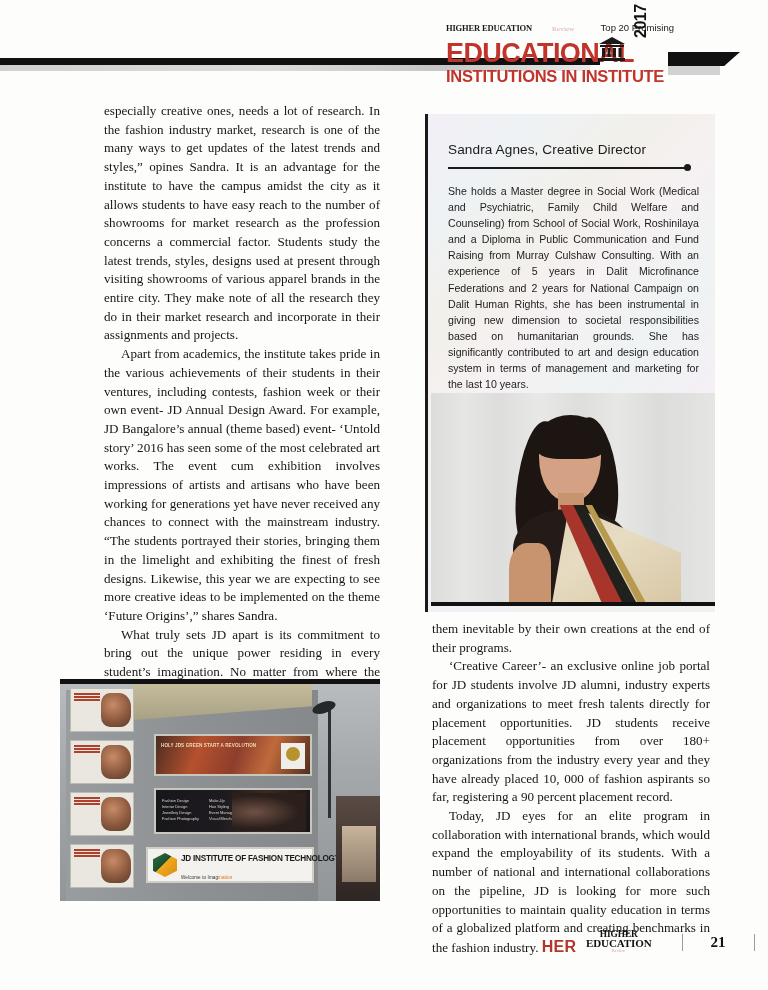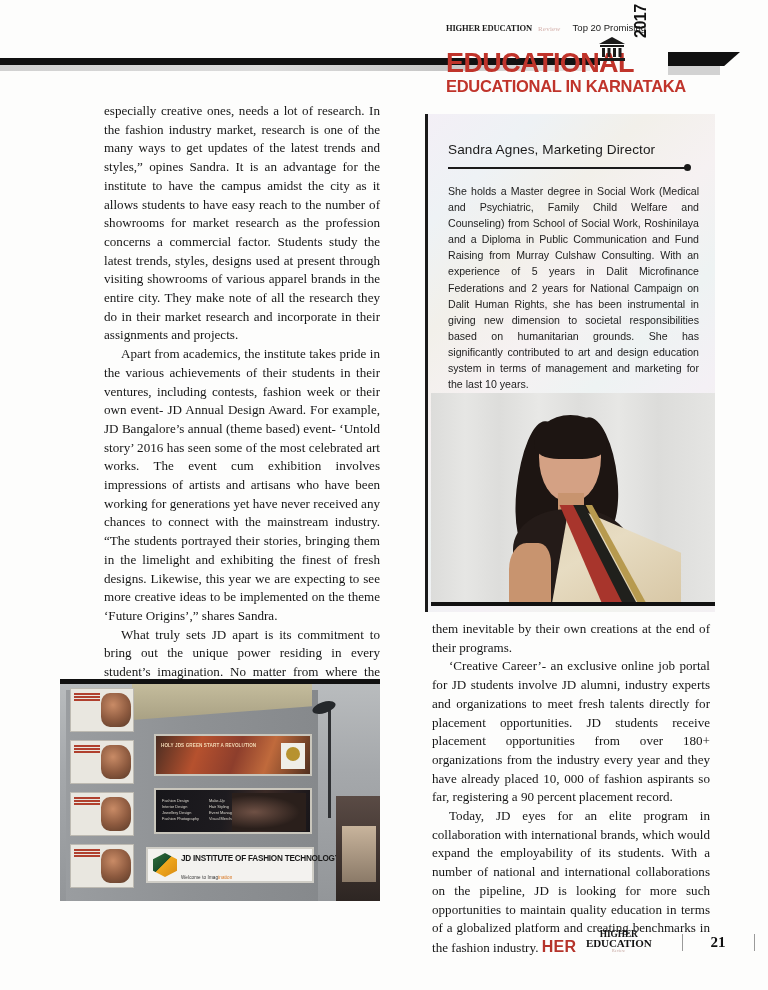--- a/index.html
+++ b/index.html
@@ -66,23 +66,23 @@
   .mast-block {
     position: absolute;
     left: 446px;
     top: 22px;
     width: 260px;
   }
 
   .mast-kicker {
     display: flex;
     align-items: baseline;
-    gap: 6px;
+    gap: 20px;
     height: 12px;
-    margin-bottom: 16px;
+    margin-bottom: 6px;
   }
   .mast-he {
     font-family: "Liberation Serif", serif;
     font-weight: bold;
     font-size: 8.5px;
     letter-spacing: -0.15px;
     color: #1a1a1a;
     white-space: nowrap;
   }
   .mast-rev {
@@ -482,21 +482,21 @@
     <div class="mast-wedge"></div>
     <div class="mast-wedge-shadow"></div>
 
     <div class="mast-block">
       <div class="mast-kicker">
         <span class="mast-he">HIGHER EDUCATION</span>
         <span class="mast-rev">Review</span>
         <span class="mast-top20">Top 20 Promising</span>
       </div>
       <div class="mast-line1">EDUCATIONAL</div>
-      <div class="mast-line2">EDUCATIONAL IN KARNATAKA</div>
+      <div class="mast-line2">INSTITUTIONS IN INSTITUTE</div>
 
       <svg class="mast-icon" viewBox="0 0 28 26">
         <polygon points="14,1 27,8 1,8" fill="#1a1a1a"></polygon>
         <rect x="2" y="9" width="24" height="2" fill="#1a1a1a"></rect>
         <rect x="4" y="12" width="3" height="9" fill="#1a1a1a"></rect>
         <rect x="9.5" y="12" width="3" height="9" fill="#1a1a1a"></rect>
         <rect x="15" y="12" width="3" height="9" fill="#1a1a1a"></rect>
         <rect x="20.5" y="12" width="3" height="9" fill="#1a1a1a"></rect>
         <rect x="1" y="22" width="26" height="3" fill="#1a1a1a"></rect>
       </svg>
@@ -504,21 +504,21 @@
     </div>
   </div>
 
   <div class="col-left">
     <p class="body noindent">especially creative ones, needs a lot of research. In the fashion industry market, research is one of the many ways to get updates of the latest trends and styles,” opines Sandra. It is an advantage for the institute to have the campus amidst the city as it allows students to have easy reach to the number of showrooms for market research as the profession concerns a commercial factor. Students study the latest trends, styles, designs used at present through visiting showrooms of various apparel brands in the entire city. They make note of all the research they do in their market research and incorporate in their assignments and projects.</p>
     <p class="body">Apart from academics, the institute takes pride in the various achievements of their students in their ventures, including contests, fashion week or their own event- JD Annual Design Award. For example, JD Bangalore’s annual (theme based) event- ‘Untold story’ 2016 has seen some of the most celebrated art works. The event cum exhibition involves impressions of artists and artisans who have been working for generations yet have never received any chances to connect with the mainstream industry. “The students portrayed their stories, bringing them in the limelight and exhibiting the finest of fresh designs. Likewise, this year we are expecting to see more creative ideas to be implemented on the theme ‘Future Origins’,” shares Sandra.</p>
     <p class="body">What truly sets JD apart is its commitment to bring out the unique power residing in every student’s imagination. No matter from where the students come from, the cultivation of the imagination and its eventual translation into an awesome, marketable product is inevitable in JD. Through the application of knowledge, skills, industry exposure and training, JD students are exposed to a new life the moment they enter the campus, leaving</p>
   </div>
 
   <div class="biobox">
-    <div class="bio-name">Sandra Agnes, Marketing Director</div>
+    <div class="bio-name">Sandra Agnes, Creative Director</div>
     <div class="bio-divider">
       <span class="line"></span>
       <span class="dot"></span>
     </div>
     <div class="bio-text">She holds a Master degree in Social Work (Medical and Psychiatric, Family Child Welfare and Counseling) from School of Social Work, Roshinilaya and a Diploma in Public Communication and Fund Raising from Murray Culshaw Consulting. With an experience of 5 years in Dalit Microfinance Federations and 2 years for National Campaign on Dalit Human Rights, she has been instrumental in giving new dimension to societal responsibilities based on humanitarian grounds. She has significantly contributed to art and design education system in terms of management and marketing for the last 10 years.</div>
   </div>
 
   <div class="portrait">
     <span class="hairL"></span>
     <span class="hairR"></span>

